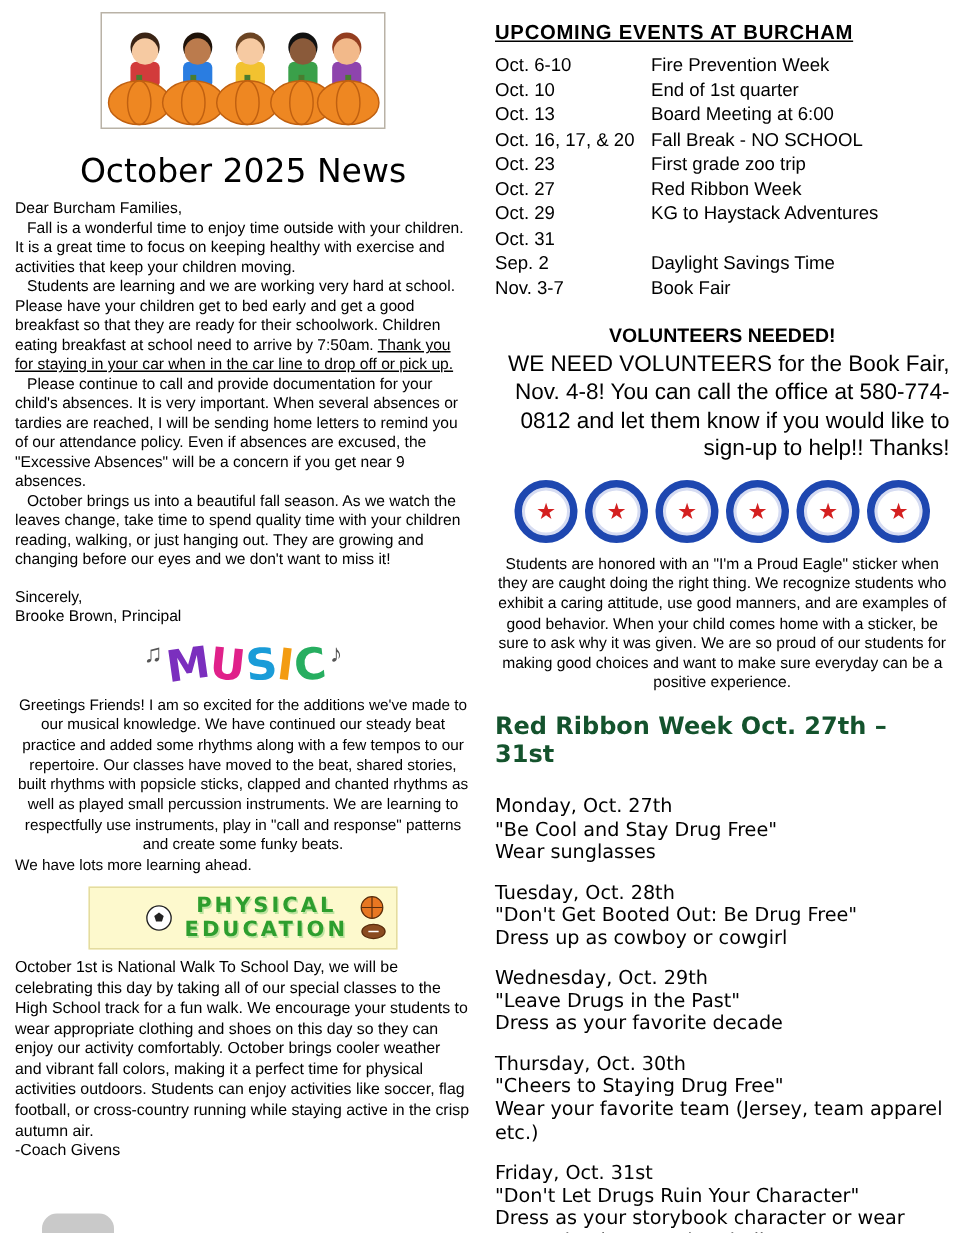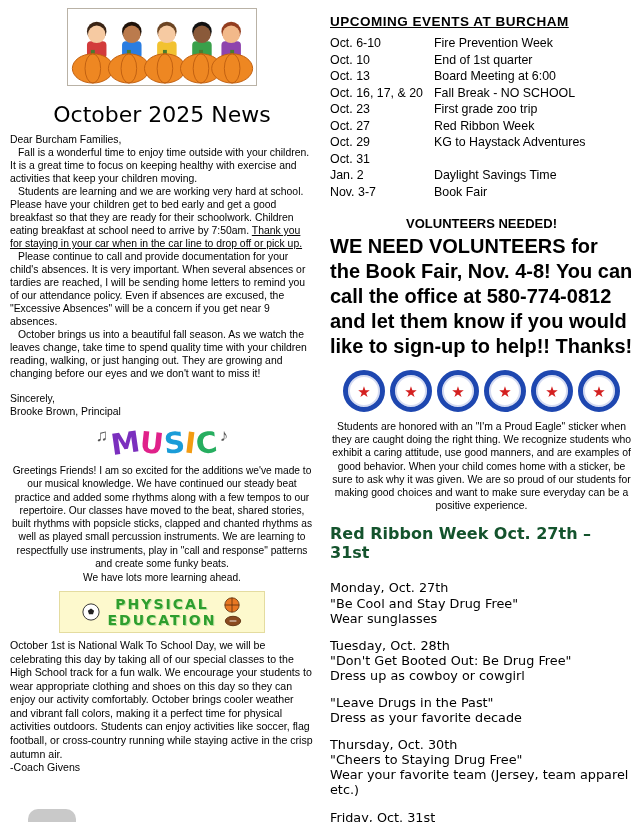--- a/index.html
+++ b/index.html
@@ -20,41 +20,41 @@
   .letter .closing { margin-top:12px; }
   .music-art { text-align:center; margin:8px 0 2px; white-space:nowrap; }
   .music-art .ml { display:inline-block; font-family:"DejaVu Sans", sans-serif; font-weight:bold; font-size:29px; }
   .music-art .m0 { color:#7b2fbe; transform:rotate(-8deg); }
   .music-art .m1 { color:#e0218a; transform:rotate(6deg); }
   .music-art .m2 { color:#1a9cd8; transform:rotate(-5deg); }
   .music-art .m3 { color:#f39c12; transform:rotate(7deg); }
   .music-art .m4 { color:#27ae60; transform:rotate(-6deg); }
   .music-art .note { color:#555; font-size:17px; vertical-align:top; padding:0 3px; }
   .music-para { font-size:10.2px; line-height:1.3; text-align:center; margin-top:4px; }
-  .music-para2 { font-size:10.2px; text-align:center; margin-top:2px; }
+  .music-para2 { font-size:10.2px; margin-top:2px; }
   .pe-banner { width:206px; margin:8px auto 6px; background:#fdf9cd; border:1px solid #e4dca0;
-               display:flex; align-items:center; justify-content:center; gap:8px; padding:4px 6px; }
+               display:flex; align-items:center; justify-content:flex-end; gap:8px; padding:4px 6px; }
   .pe-text { text-align:center; }
   .pe-line1, .pe-line2 { font-family:"DejaVu Sans", sans-serif; font-weight:bold; color:#2e9e2e;
                           font-size:14px; letter-spacing:2px; line-height:1.15;
                           text-shadow:1px 1px 0 #bfe3a0; }
   .pe-balls { display:flex; flex-direction:column; gap:2px; }
   .pe-para { font-size:10.6px; line-height:1.28; }
   .pe-sign { font-size:10.6px; margin-top:0; }
   .cutoff { position:absolute; left:28px; bottom:0; width:48px; height:13px;
             background:#c9c9c9; border-radius:10px 10px 0 0; }
 
   
   .events-title { text-align:left; font-size:13.5px; font-weight:bold; text-decoration:underline;
                   letter-spacing:0.5px; margin-bottom:6px; }
   .evt-row { display:flex; font-size:12.4px; line-height:1.33; }
   .evt-date { width:104px; flex:0 0 104px; }
   .evt-name { flex:1; }
   .vol-title { text-align:center; font-size:13px; font-weight:bold; margin-top:16px; }
-  .vol-body { text-align:left; font-size:20px; font-weight:bold; line-height:1.25; margin-top:3px; }
+  .vol-body { text-align:right; font-size:15px; font-weight:normal; line-height:1.25; margin-top:3px; }
   .stickers { display:flex; justify-content:center; gap:5px; margin-top:11px; }
   .sticker { width:42px; height:42px; border-radius:50%; background:#fff; border:5px solid #1e47b0;
              display:flex; align-items:center; justify-content:center;
              box-shadow:inset 0 0 0 2px #d6dcf2; }
   .sticker .eagle { color:#d42020; font-size:15px; line-height:1; }
   .eagle-para { font-size:10.4px; line-height:1.27; text-align:center; margin-top:8px; }
   .rr-title { color:#14532d; font-family:"DejaVu Sans", sans-serif; font-weight:bold; font-size:16px;
               margin-top:12px; margin-bottom:18px; }
   .rr-day { font-size:12.8px; line-height:1.18; margin-bottom:12px; font-family:"DejaVu Sans", sans-serif; }
 </style>
@@ -177,21 +177,21 @@
           <span class="evt-name">Red Ribbon Week</span>
         </div>
       <div class="evt-row">
           <span class="evt-date">Oct. 29</span>
           <span class="evt-name">KG to Haystack Adventures</span>
         </div>
       <div class="evt-row">
           <span class="evt-date">Oct. 31</span>
         </div>
       <div class="evt-row">
-          <span class="evt-date">Jan. 2</span>
+          <span class="evt-date">Sep. 2</span>
           <span class="evt-name">Daylight Savings Time</span>
         </div>
       <div class="evt-row">
           <span class="evt-date">Nov. 3-7</span>
           <span class="evt-name">Book Fair</span>
         </div>
     </div>
 
     <h2 class="vol-title">VOLUNTEERS NEEDED!</h2>
     <p class="vol-body">WE NEED VOLUNTEERS for the Book Fair, Nov. 4-8! You can call the office at 580-774-0812 and let them know if you would like to sign-up to help!! Thanks!</p>
@@ -225,20 +225,21 @@
       <div>Monday, Oct. 27th</div>
       <div>"Be Cool and Stay Drug Free"</div>
       <div>Wear sunglasses</div>
     </div>
     <div class="rr-day">
       <div>Tuesday, Oct. 28th</div>
       <div>"Don't Get Booted Out: Be Drug Free"</div>
       <div>Dress up as cowboy or cowgirl</div>
     </div>
     <div class="rr-day">
+      <div>Wednesday, Oct. 29th</div>
       <div>"Leave Drugs in the Past"</div>
       <div>Dress as your favorite decade</div>
     </div>
     <div class="rr-day">
       <div>Thursday, Oct. 30th</div>
       <div>"Cheers to Staying Drug Free"</div>
       <div>Wear your favorite team (Jersey, team apparel etc.)</div>
     </div>
     <div class="rr-day">
       <div>Friday, Oct. 31st</div>

